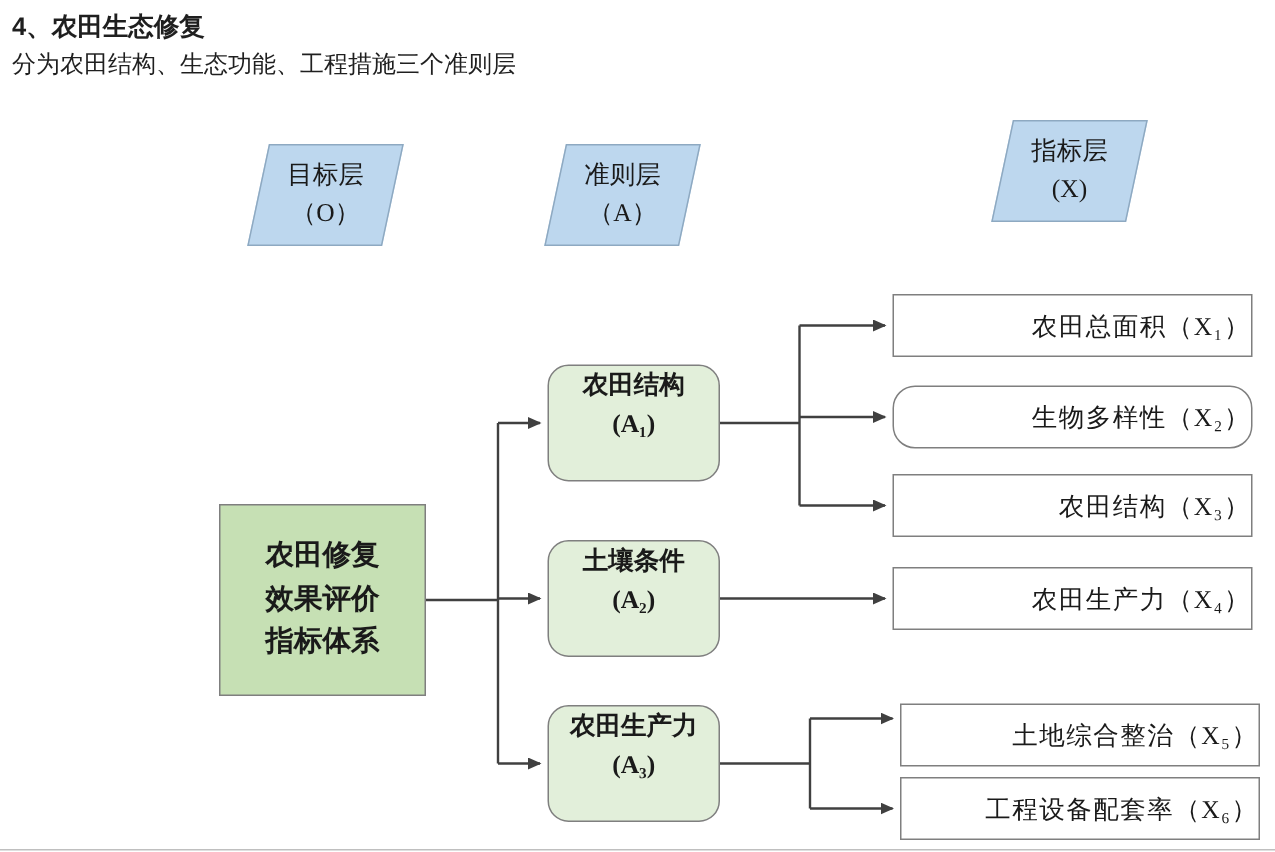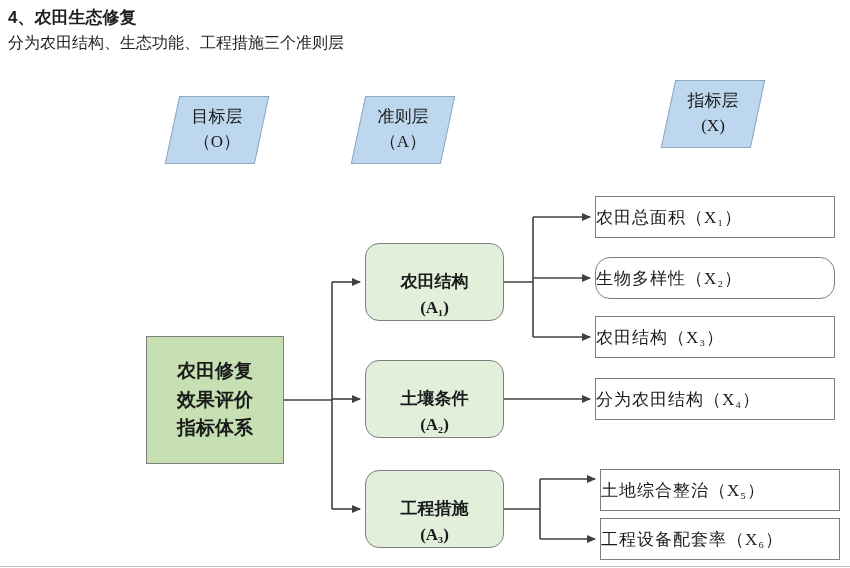--- a/index.html
+++ b/index.html
@@ -18,29 +18,29 @@
                  display: flex; flex-direction: column; align-items: center; justify-content: center;
                  font-family: "Liberation Serif", serif; font-weight: normal;
                  font-size: 17px; color: #1a1a1a; line-height: 1.45; }
 
   .goal-box { position: absolute; left: 146px; top: 336px; width: 138px; height: 128px;
               background: #c6e0b4; border: 1.5px solid #7f7f7f;
               display: flex; align-items: center; justify-content: center; text-align: center;
               font-family: "Liberation Serif", serif; font-weight: bold; font-size: 19px;
               color: #1a1a1a; line-height: 1.5; padding: 6px 26px; }
 
-  .crit-box { position: absolute; width: 139px; height: 78px;
+  .crit-box { position: absolute; width: 115px; height: 78px;
               background: #e2efda; border: 1.5px solid #7f7f7f; border-radius: 14px;
-              display: flex; flex-direction: column; align-items: center; justify-content: flex-end;
+              display: flex; flex-direction: column; align-items: center; justify-content: flex-start;
               font-family: "Liberation Serif", serif; font-weight: bold; font-size: 17px;
               color: #1a1a1a; line-height: 1.5; }
 
   .ind-box { position: absolute; width: 240px; height: 42px;
              background: #ffffff; border: 1.5px solid #7f7f7f;
-             display: flex; align-items: center; justify-content: flex-start;
+             display: flex; align-items: center; justify-content: flex-end;
              font-family: "Liberation Serif", serif; font-size: 17px;
              color: #1a1a1a; letter-spacing: 1px; }
 
   .connectors { position: absolute; left: 0; top: 0; pointer-events: none; }
 
   .bottom-rule { position: absolute; left: 0; right: 0; bottom: 1px; height: 1px; background: #bfbfbf; }
 </style>
 </head>
 <body>
 
@@ -78,21 +78,21 @@
   </g>
 </svg>
 
 <div class="para" style="left:172px; top:96px;">
   <div class="shape"></div>
   <div class="ptext">
     <span>目标层</span>
     <span>（O）</span>
   </div>
 </div>
-<div class="para" style="left:358px; top:96px;">
+<div class="para" style="left:370px; top:96px;">
   <div class="shape"></div>
   <div class="ptext">
     <span>准则层</span>
     <span>（A）</span>
   </div>
 </div>
 <div class="para" style="left:668px; top:80px;">
   <div class="shape"></div>
   <div class="ptext">
     <span>指标层</span>
@@ -106,35 +106,35 @@
 
 <div class="crit-box" style="left:365px; top:243px;">
   <span>农田结构</span>
   <span>(A₁)</span>
 </div>
 <div class="crit-box" style="left:365px; top:360px;">
   <span>土壤条件</span>
   <span>(A₂)</span>
 </div>
 <div class="crit-box" style="left:365px; top:470px;">
-  <span>工程措施</span>
+  <span>农田生产力</span>
   <span>(A₃)</span>
 </div>
 
 <div class="ind-box" style="left:595px; top:196px;">
   <span>农田总面积（X₁）</span>
 </div>
 <div class="ind-box" style="left:595px; top:257px;border-radius:15px;">
   <span>生物多样性（X₂）</span>
 </div>
 <div class="ind-box" style="left:595px; top:316px;">
   <span>农田结构（X₃）</span>
 </div>
 <div class="ind-box" style="left:595px; top:378px;">
-  <span>分为农田结构（X₄）</span>
+  <span>农田生产力（X₄）</span>
 </div>
 <div class="ind-box" style="left:600px; top:469px;">
   <span>土地综合整治（X₅）</span>
 </div>
 <div class="ind-box" style="left:600px; top:518px;">
   <span>工程设备配套率（X₆）</span>
 </div>
 
 <div class="bottom-rule"></div>
 

